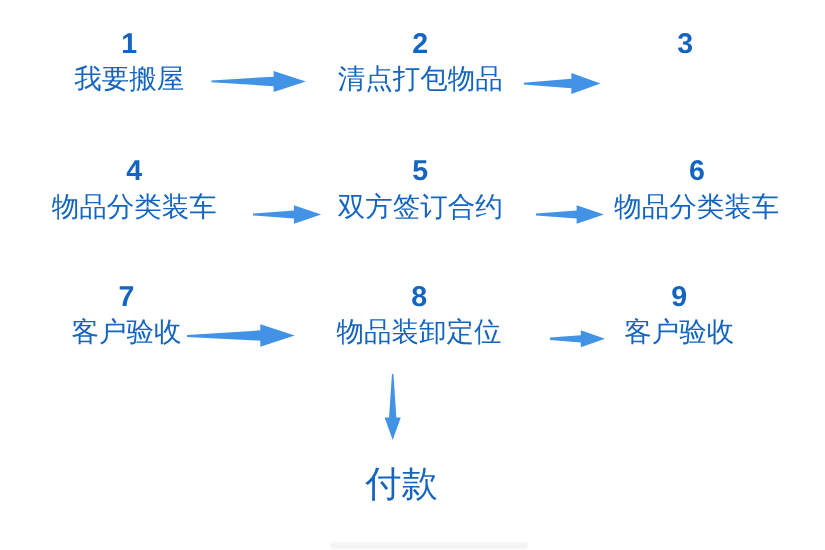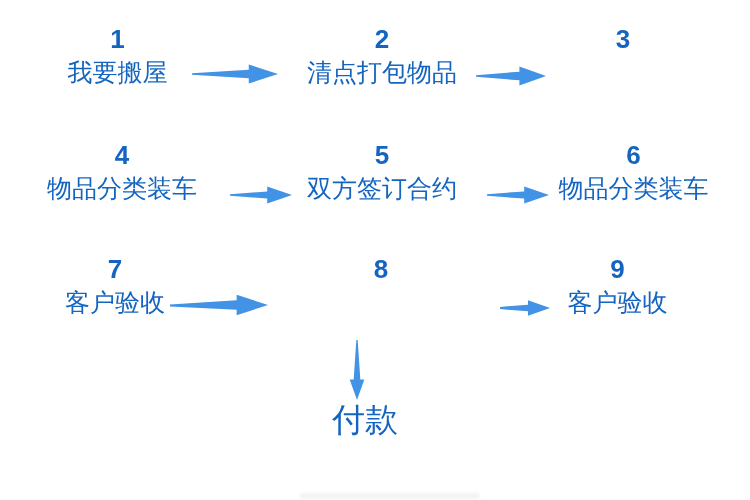--- a/index.html
+++ b/index.html
@@ -44,21 +44,21 @@
   .s2  { left: 302px; top: 24px;  width: 160px; }
   .s3  { left: 548px; top: 24px;  width: 150px; }
   .s4  { left: 42px;  top: 140px; width: 160px; }
   .s5  { left: 302px; top: 140px; width: 160px; }
   .s6  { left: 546px; top: 140px; width: 175px; }
   .s7  { left: 45px;  top: 254px; width: 140px; }
   .s8  { left: 300px; top: 254px; width: 162px; }
   .s9  { left: 550px; top: 254px; width: 135px; }
   .s10 { left: 300px; top: 400px; width: 130px; }
   .s10 .num   { font-size: 26px; line-height: 30px; }
-  .s10 .label { font-size: 33px; line-height: 40px; margin-top: 0; }
+  .s10 .label { font-size: 33px; line-height: 40px; margin-top: 20px; }
 
   .arrow { position: absolute; display: block; }
   .arrow polygon { fill: var(--arrow); }
 
   .a1 { left: 192px; top: 61px;  width: 86px; height: 26px; }
   .a2 { left: 476px; top: 63px;  width: 70px; height: 26px; }
   .a3 { left: 230px; top: 183px; width: 62px; height: 24px; }
   .a4 { left: 487px; top: 183px; width: 62px; height: 24px; }
   .a5 { left: 170px; top: 291px; width: 98px; height: 28px; }
   .a6 { left: 500px; top: 297px; width: 50px; height: 22px; }
@@ -130,20 +130,21 @@
     <div class="num">7</div>
     <div class="label">客户验收</div>
   </div>
 
   <svg class="arrow a5" viewBox="0 0 100 30" preserveAspectRatio="none" aria-hidden="true">
     <polygon points="0,14.5 68,10 68,4 100,15 68,26 68,20 0,16.5"></polygon>
   </svg>
 
   <div class="step s8">
     <div class="num">8</div>
+    <div class="label">物品装卸定位</div>
   </div>
 
   <svg class="arrow a6" viewBox="0 0 100 30" preserveAspectRatio="none" aria-hidden="true">
     <polygon points="0,13.5 56,10.5 56,4.5 100,15 56,25.5 56,19.5 0,16.5"></polygon>
   </svg>
 
   <div class="step s9">
     <div class="num">9</div>
     <div class="label">客户验收</div>
   </div>

